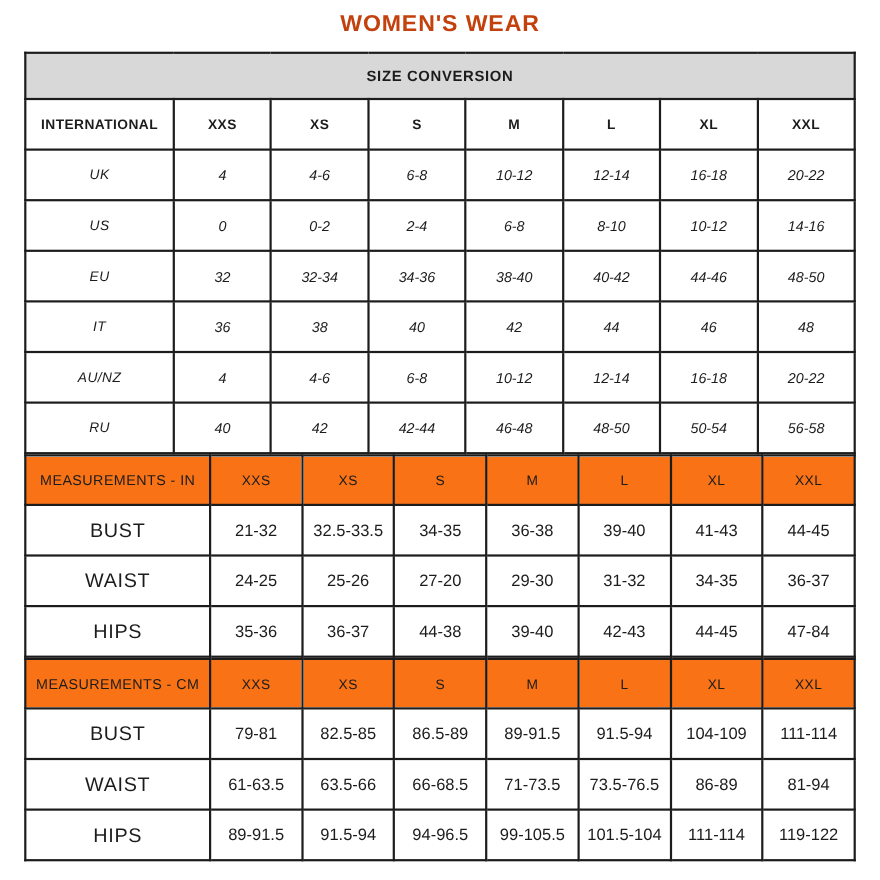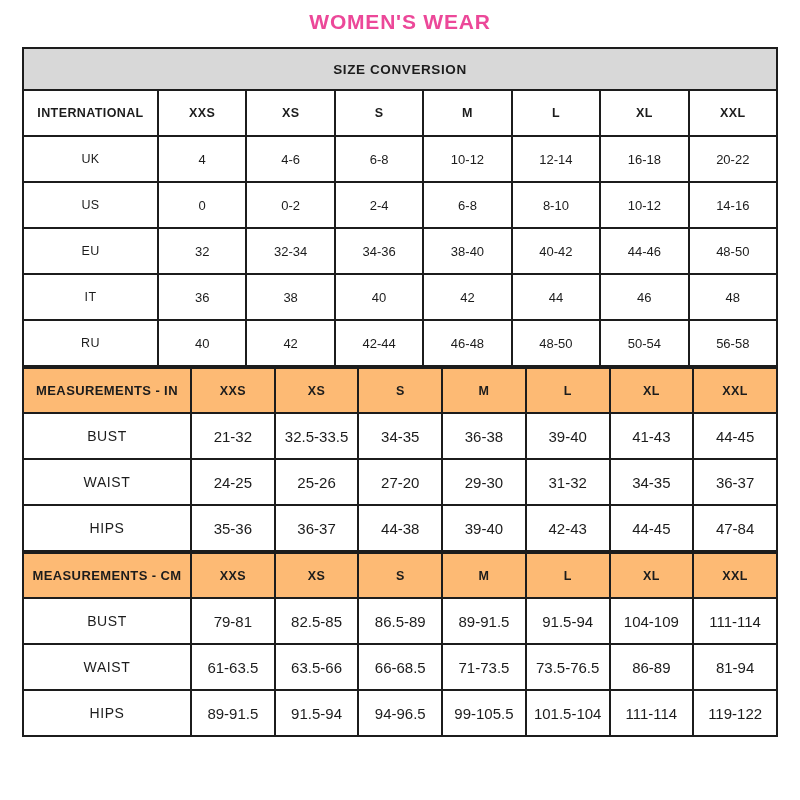--- a/index.html
+++ b/index.html
@@ -9,21 +9,21 @@
     font-family: "Liberation Sans", sans-serif;
     color: #1c1c1c;
     overflow: hidden;
   }
   .page { width: 800px; padding-top: 10px; }
   .title {
     text-align: center;
     font-size: 21px;
     font-weight: 700;
     letter-spacing: 0.8px;
-    color: #ec4899;
+    color: #c2410c;
     margin-bottom: 13px;
   }
   table.tbl {
     width: 756px;
     margin: 0 auto;
     border-collapse: collapse;
     table-layout: fixed;
     padding-left: 20px;
   }
   table.tbl th, table.tbl td {
@@ -42,36 +42,36 @@
     letter-spacing: 0.6px;
   }
   .tbl-conv thead tr.cols th {
     height: 46px;
     font-size: 12.5px;
     font-weight: 700;
     letter-spacing: 0.4px;
     background: #ffffff;
     text-align: center;
   }
-  .tbl-conv tbody tr { height: 46px; }
+  .tbl-conv tbody tr { height: 46px; font-style: italic; }
   .tbl-conv tbody td { font-size: 13px; font-weight: 400; }
   .tbl-conv tbody td.rowlabel { font-size: 12.5px; font-weight: 400; letter-spacing: 0.4px; }
   .tbl-conv { margin-bottom: 8px; }
   
   .tbl-meas thead th {
-    background: #fdba74;
+    background: #f97316;
     height: 45px;
     font-size: 12.5px;
-    font-weight: 700;
+    font-weight: 400;
     letter-spacing: 0.4px;
   }
   .tbl-meas thead th.first { font-size: 13px; }
   .tbl-meas tbody tr { height: 46px; }
   .tbl-meas tbody td { font-size: 15px; font-weight: 400; }
-  .tbl-meas tbody td.rowlabel { font-size: 14px; font-weight: 400; letter-spacing: 0.6px; }
+  .tbl-meas tbody td.rowlabel { font-size: 18px; font-weight: 400; letter-spacing: 0.6px; }
   .tbl-meas { margin-bottom: 9px; }
 </style>
 </head>
 <body>
 
 <div class="page">
 
   <h1 class="title">WOMEN'S WEAR</h1>
 
   <table class="tbl tbl-conv">
@@ -135,20 +135,30 @@
           <td class="rowlabel">IT</td>
           <td>36</td>
           <td>38</td>
           <td>40</td>
           <td>42</td>
           <td>44</td>
           <td>46</td>
           <td>48</td>
         </tr>
         <tr>
+          <td class="rowlabel">AU/NZ</td>
+          <td>4</td>
+          <td>4-6</td>
+          <td>6-8</td>
+          <td>10-12</td>
+          <td>12-14</td>
+          <td>16-18</td>
+          <td>20-22</td>
+        </tr>
+        <tr>
           <td class="rowlabel">RU</td>
           <td>40</td>
           <td>42</td>
           <td>42-44</td>
           <td>46-48</td>
           <td>48-50</td>
           <td>50-54</td>
           <td>56-58</td>
         </tr>
       </tbody>

